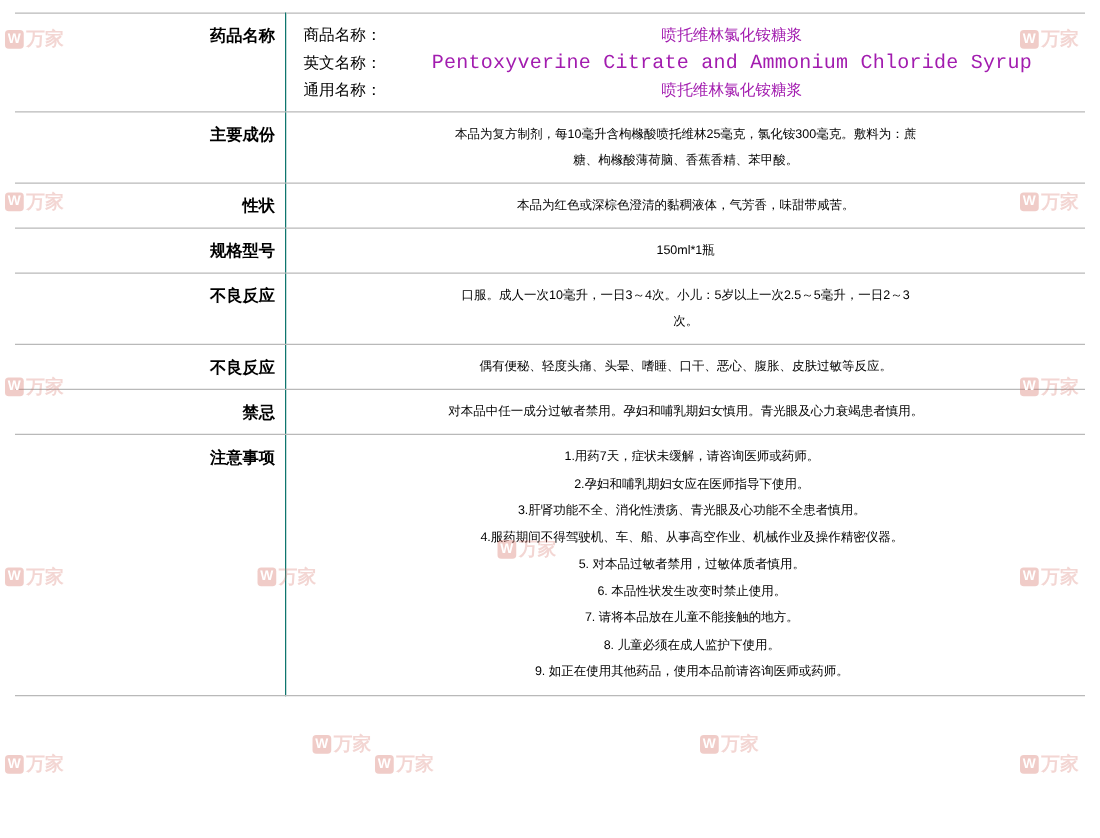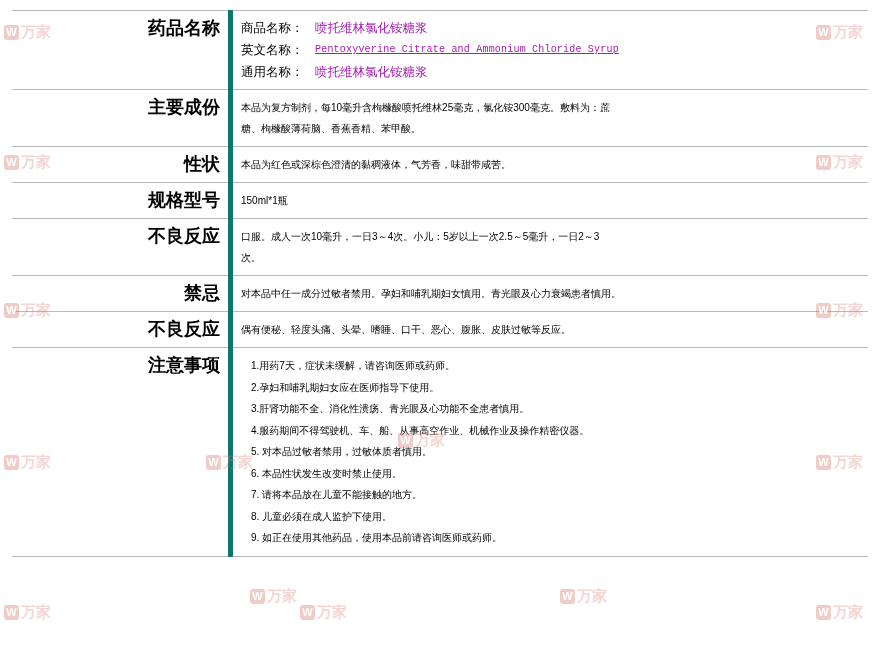--- a/index.html
+++ b/index.html
@@ -60,52 +60,52 @@
     table-layout: fixed;
   }
   table.spec td {
     border-top: 1px solid #b9b9b9;
     border-bottom: 1px solid #b9b9b9;
     vertical-align: top;
     padding: 7px 8px;
   }
   td.label {
     width: 200px;
-    border-right: 5px solid #0f766e;
+    border-right: 1px solid #0f766e;
     border-left: none;
     text-align: right;
     font-weight: bold;
-    font-size: 18px;
+    font-size: 13px;
     line-height: 21px;
     padding-right: 12px;
     color: #000;
   }
   td.value {
     border-right: none;
     font-size: 13px;
     line-height: 21px;
+    text-align: center;
   }
   
   tr:first-child td { border-top: 1px solid #b9b9b9; }
 
   
   .pn-grid {
     display: grid;
     grid-template-columns: 74px 1fr;
     row-gap: 2px;
     font-size: 12.5px;
     line-height: 20px;
   }
   .pn-key { color: #000; white-space: nowrap; }
   .pn-val { color: #a21caf; }
   .pn-val.mono {
     font-family: "Liberation Mono", "DejaVu Sans Mono", monospace;
-    font-size: 10px;
+    font-size: 16px;
     letter-spacing: 0.2px;
-    text-decoration: underline;
   }
 
   .lines p {
     margin: 0;
     padding: 0;
     line-height: 21px;
     font-size: 10px;
   }
   .notice {
     padding-left: 10px;
@@ -179,32 +179,32 @@
         <tr>
           <td class="label">不良反应</td>
           <td class="value">
             <div class="lines">
               <p>口服。成人一次10毫升，一日3～4次。小儿：5岁以上一次2.5～5毫升，一日2～3</p>
               <p>次。</p>
             </div>
           </td>
         </tr>
         <tr>
+          <td class="label">不良反应</td>
+          <td class="value">
+            <div class="lines">
+              <p>偶有便秘、轻度头痛、头晕、嗜睡、口干、恶心、腹胀、皮肤过敏等反应。</p>
+            </div>
+          </td>
+        </tr>
+        <tr>
           <td class="label">禁忌</td>
           <td class="value">
             <div class="lines">
               <p>对本品中任一成分过敏者禁用。孕妇和哺乳期妇女慎用。青光眼及心力衰竭患者慎用。</p>
-            </div>
-          </td>
-        </tr>
-        <tr>
-          <td class="label">不良反应</td>
-          <td class="value">
-            <div class="lines">
-              <p>偶有便秘、轻度头痛、头晕、嗜睡、口干、恶心、腹胀、皮肤过敏等反应。</p>
             </div>
           </td>
         </tr>
         <tr>
           <td class="label">注意事项</td>
           <td class="value">
             <div class="lines notice">
               <p>1.用药7天，症状未缓解，请咨询医师或药师。</p>
               <p>2.孕妇和哺乳期妇女应在医师指导下使用。</p>
               <p>3.肝肾功能不全、消化性溃疡、青光眼及心功能不全患者慎用。</p>

